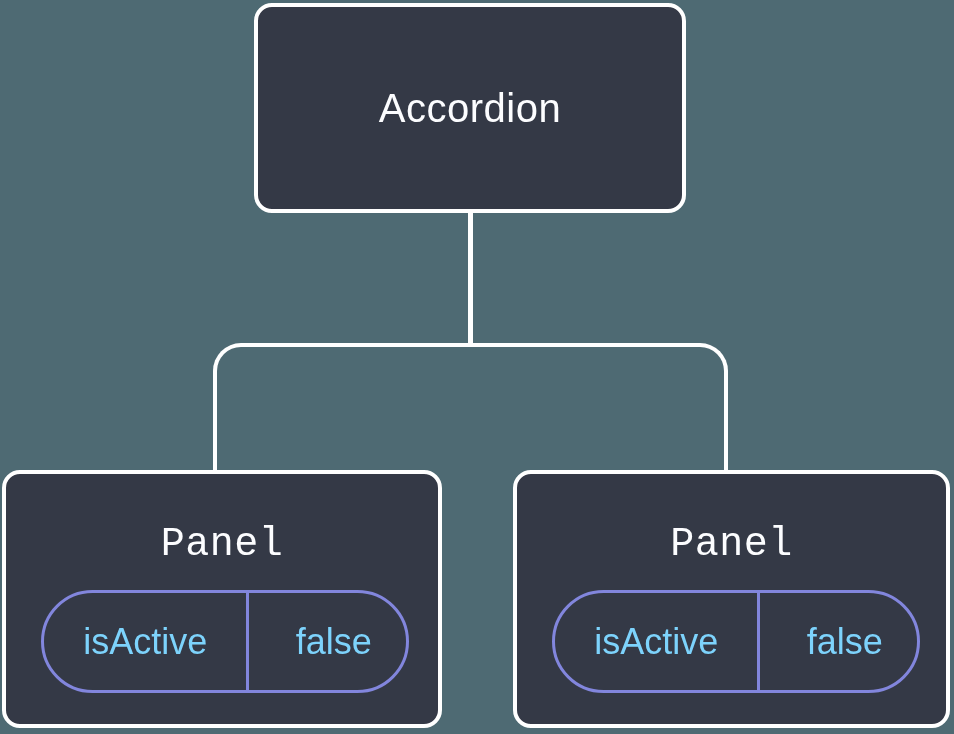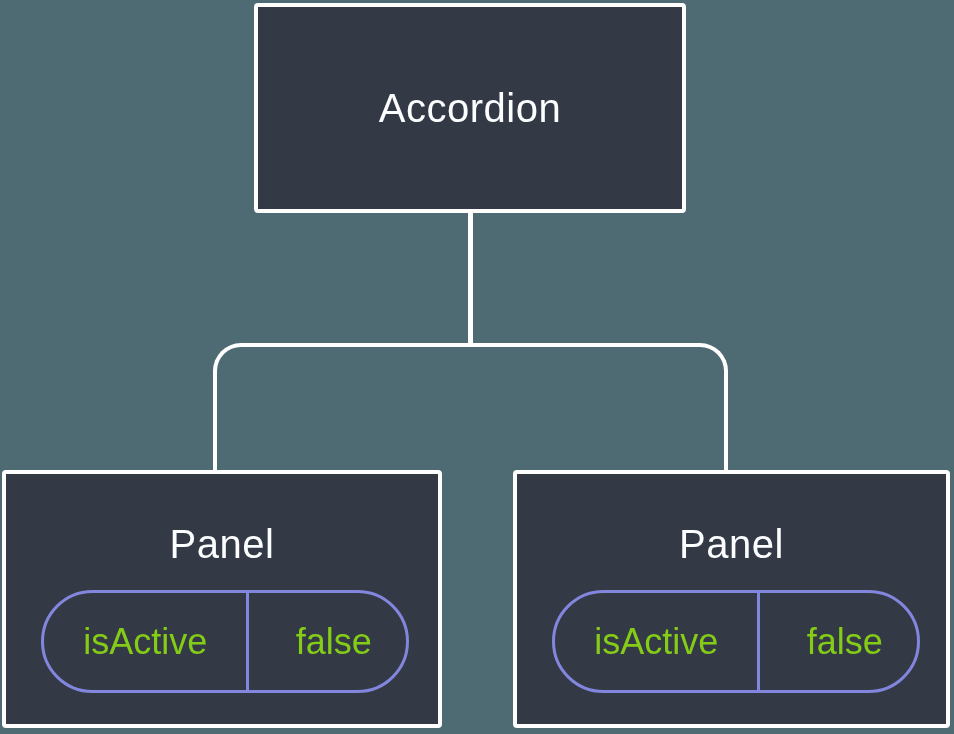--- a/index.html
+++ b/index.html
@@ -15,21 +15,21 @@
     overflow: hidden;
     font-family: "Liberation Sans", sans-serif;
   }
 
   
   .node {
     position: absolute;
     box-sizing: border-box;
     background: #343946;
     border: 4px solid #ffffff;
-    border-radius: 4px;
+    border-radius: 18px;
   }
   .node-root {
     left: 254px;
     top: 3px;
     width: 432px;
     height: 210px;
     display: flex;
     align-items: center;
     justify-content: center;
   }
@@ -49,20 +49,21 @@
   .panel-title {
     position: absolute;
     left: 0;
     top: 48px;
     width: 100%;
     text-align: center;
     color: #fcfdff;
     font-size: 40px;
     font-weight: 500;
     letter-spacing: 0.5px;
+    font-family: Liberation Mono, monospace;
   }
 
   
   .stem {
     position: absolute;
     left: 468px;
     top: 211px;
     width: 5px;
     height: 134px;
     background: #ffffff;
@@ -84,21 +85,21 @@
     position: absolute;
     left: 35px;
     top: 116px;
     width: 368px;
     height: 103px;
     box-sizing: border-box;
     border: 3px solid #8286dd;
     border-radius: 60px;
     display: flex;
     align-items: stretch;
-    color: #84cc16;
+    color: #7dd3fc;
     font-size: 36px;
     overflow: hidden;
   }
   .pill-name {
     flex: 1.4;
     display: flex;
     align-items: center;
     justify-content: center;
     border-right: 3px solid #8286dd;
   }

